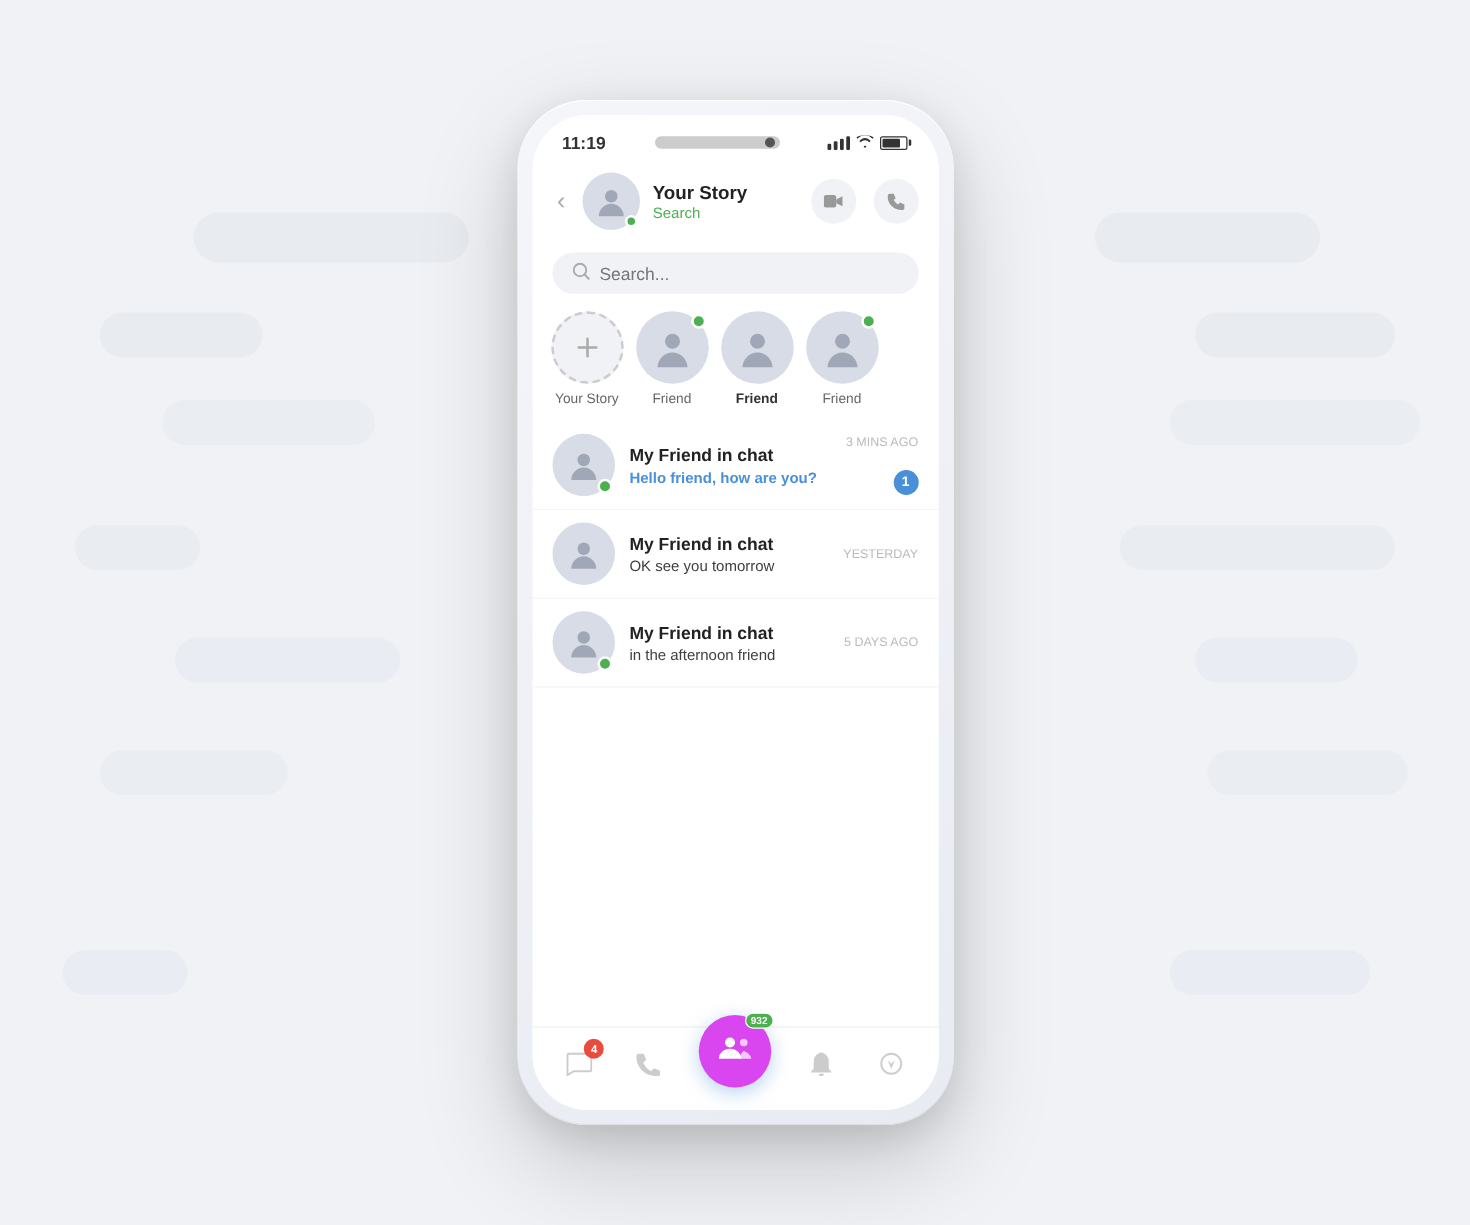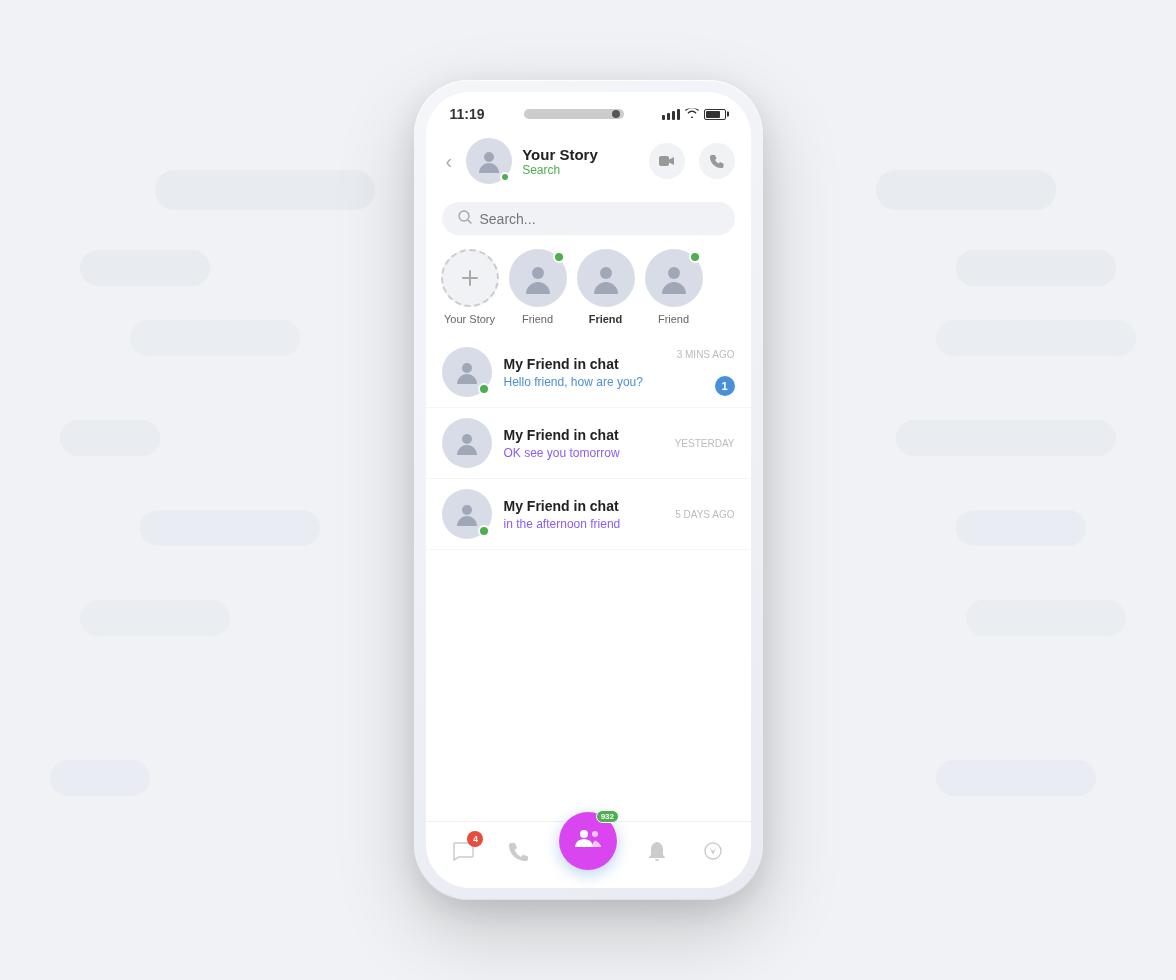--- a/index.html
+++ b/index.html
@@ -331,28 +331,28 @@
       min-width: 0;
     }
     .chat-name {
       font-size: 14px;
       font-weight: 600;
       color: #222;
       margin-bottom: 3px;
     }
     .chat-preview {
       font-size: 12px;
-      color: #8b5cf6;
+      color: #404040;
       white-space: nowrap;
       overflow: hidden;
       text-overflow: ellipsis;
     }
     .chat-preview.unread {
       color: #4a90d9;
-      font-weight: 400;
+      font-weight: 700;
     }
     .chat-meta {
       display: flex;
       flex-direction: column;
       align-items: flex-end;
       gap: 16px;
       flex-shrink: 0;
     }
     .chat-time {
       font-size: 10px;

